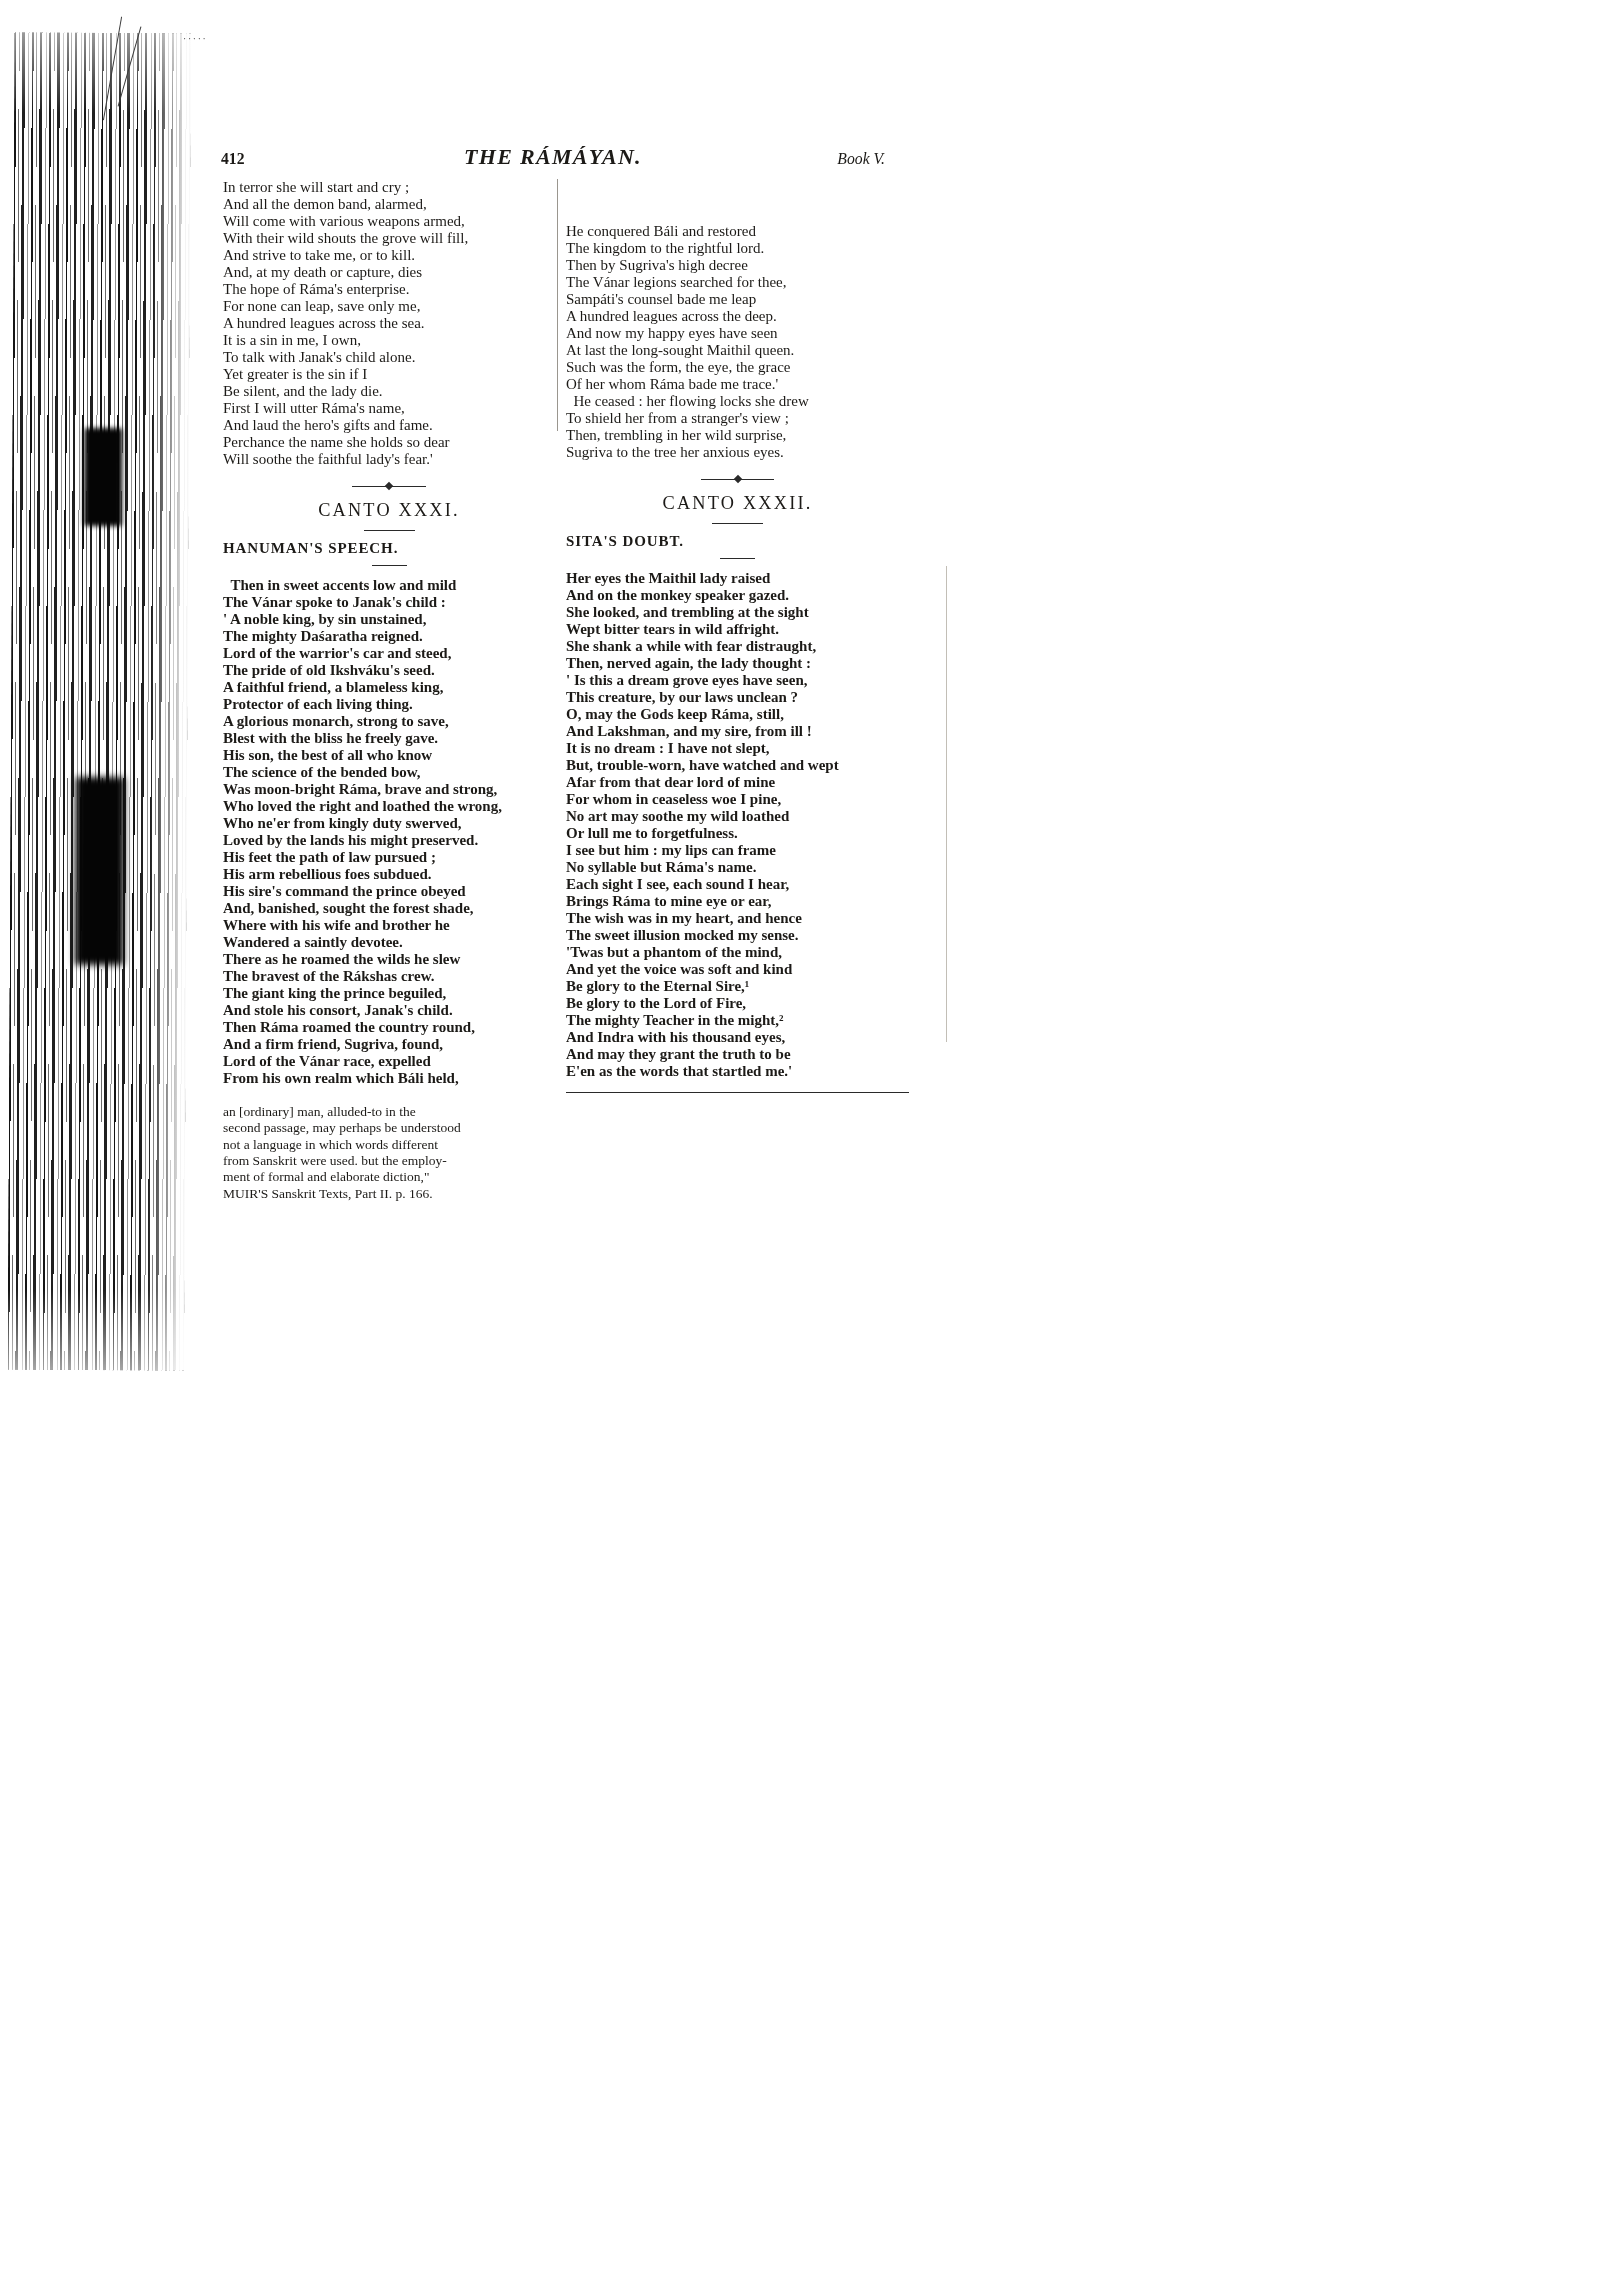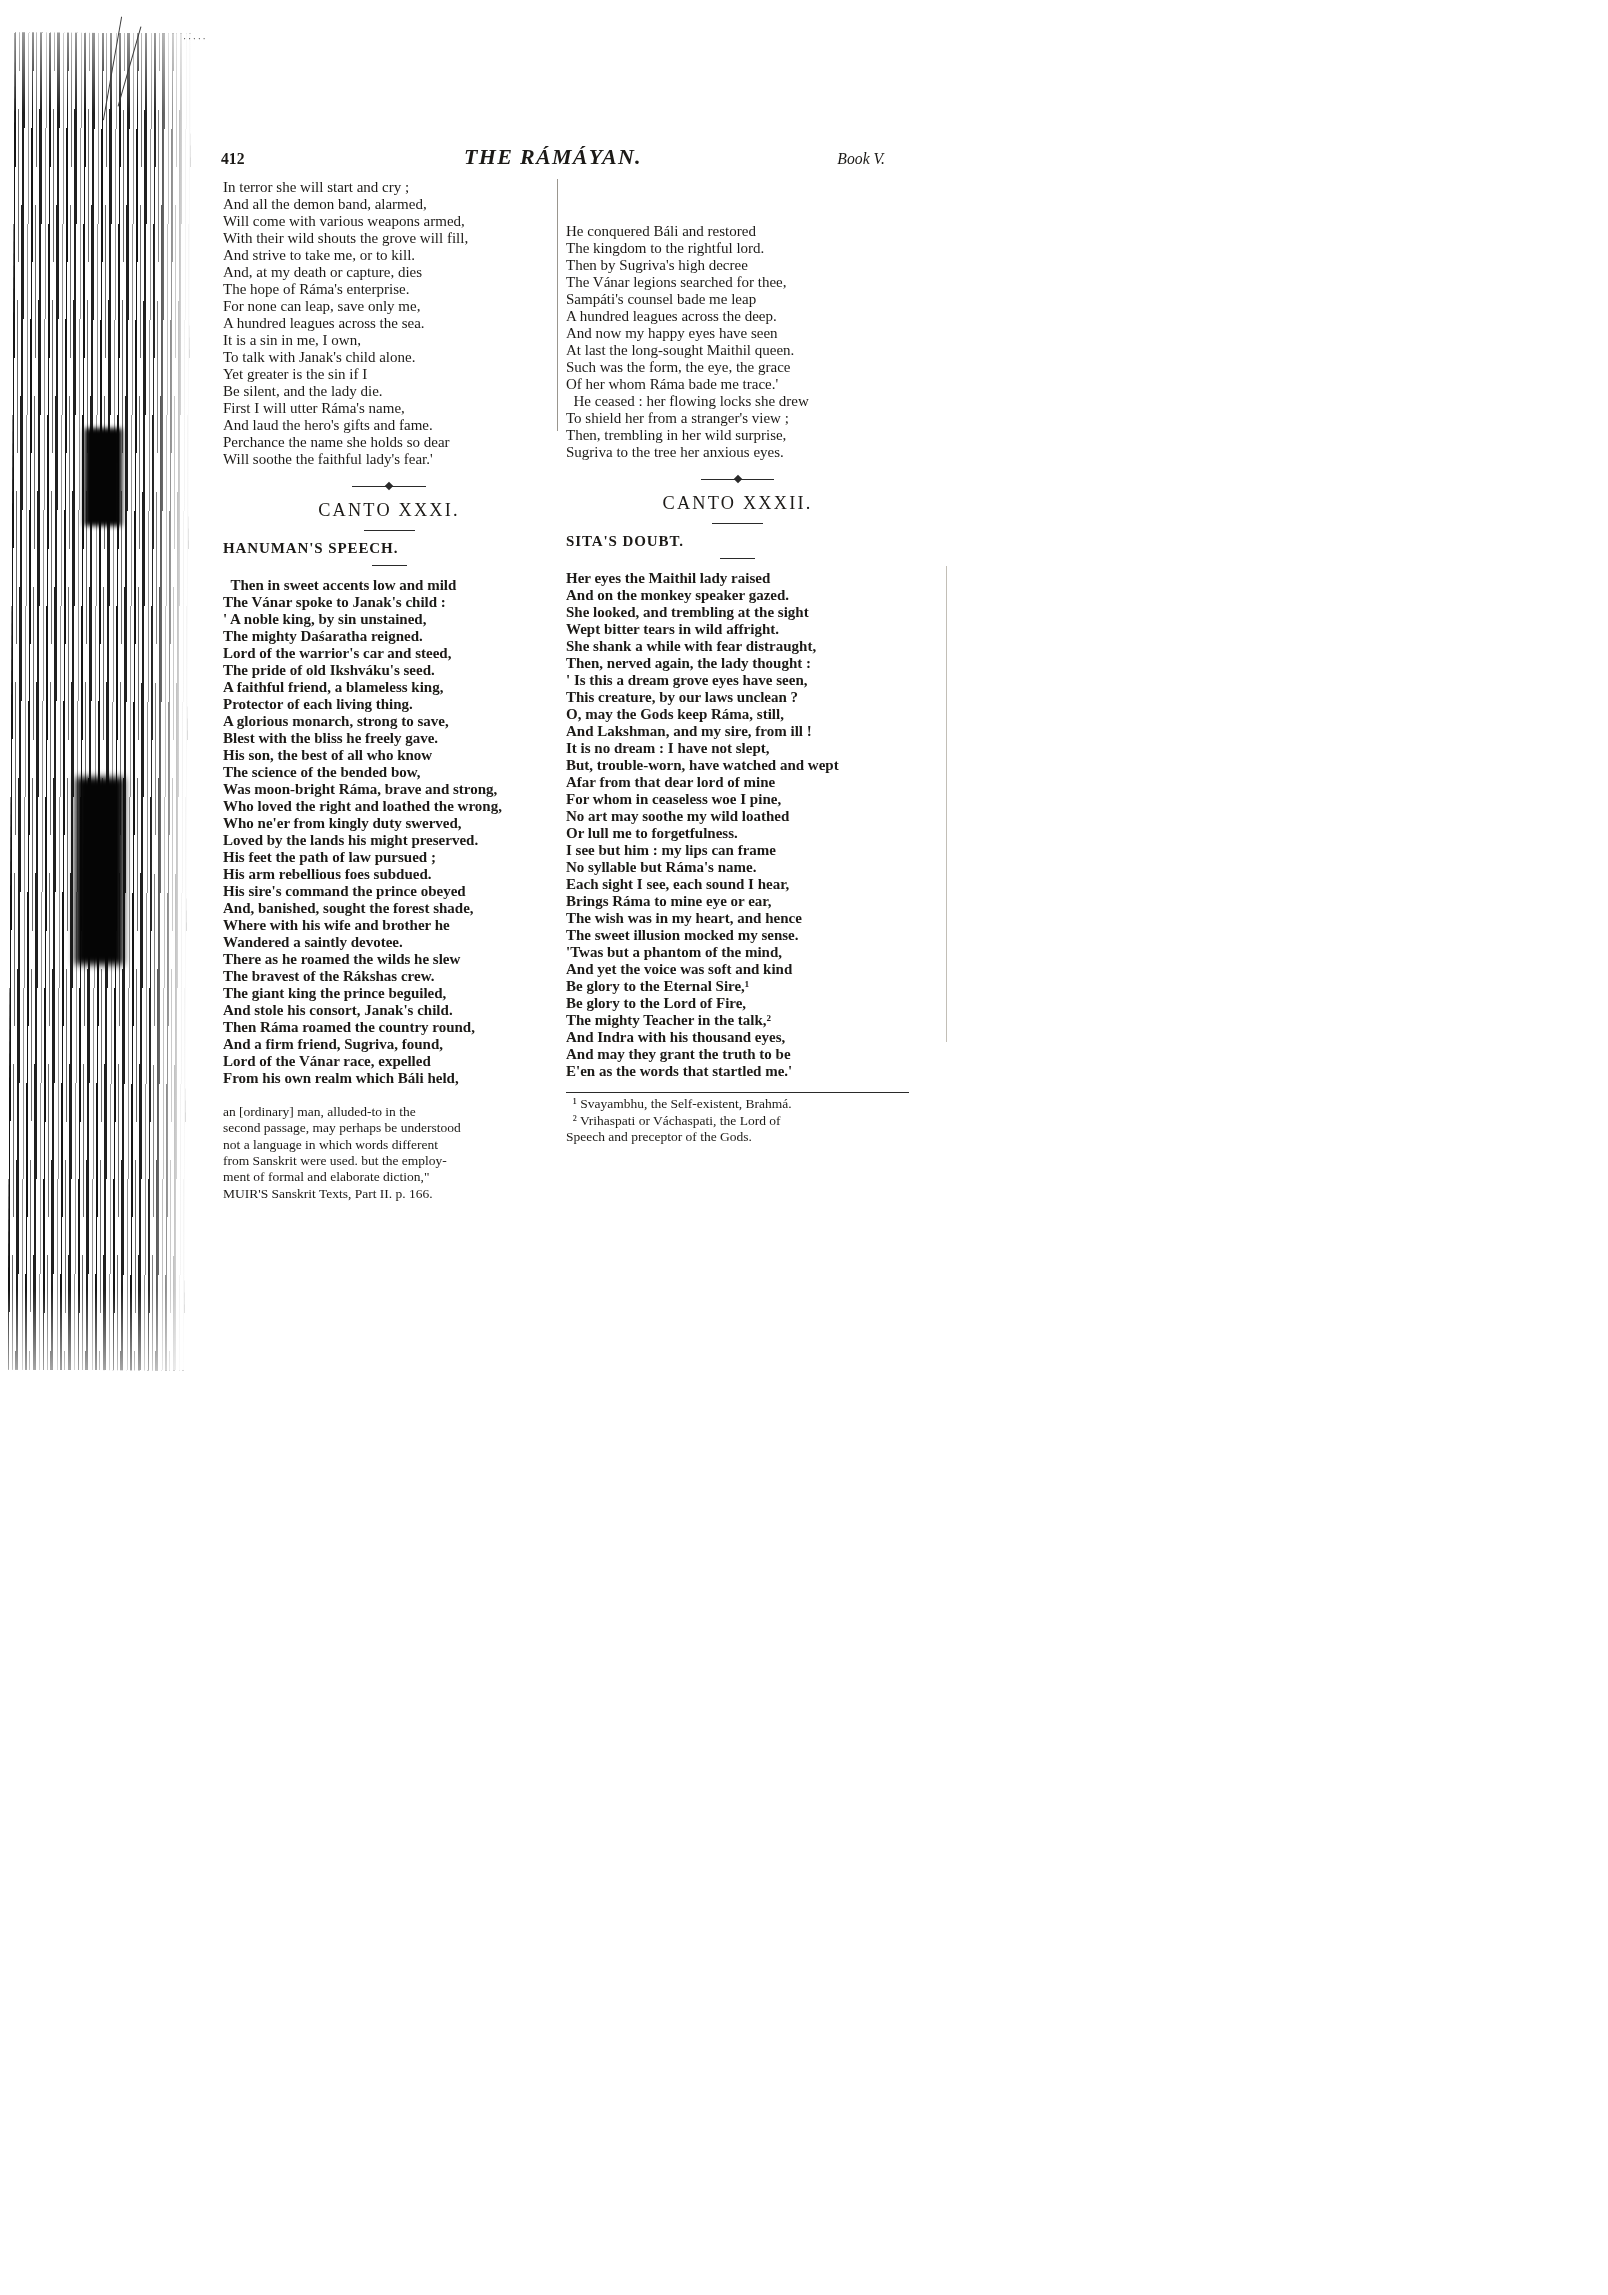--- a/index.html
+++ b/index.html
@@ -203,27 +203,22 @@
         <div class="line">I see but him : my lips can frame</div>
         <div class="line">No syllable but Ráma's name.</div>
         <div class="line">Each sight I see, each sound I hear,</div>
         <div class="line">Brings Ráma to mine eye or ear,</div>
         <div class="line">The wish was in my heart, and hence</div>
         <div class="line">The sweet illusion mocked my sense.</div>
         <div class="line">'Twas but a phantom of the mind,</div>
         <div class="line">And yet the voice was soft and kind</div>
         <div class="line">Be glory to the Eternal Sire,¹</div>
         <div class="line">Be glory to the Lord of Fire,</div>
-        <div class="line">The mighty Teacher in the talk,²</div>
+        <div class="line">The mighty Teacher in the might,²</div>
         <div class="line">And Indra with his thousand eyes,</div>
         <div class="line">And may they grant the truth to be</div>
         <div class="line">E'en as the words that startled me.'</div>
       </div>
     <hr class="fnrule">
-    <div class="footnote" style="margin-top:1.7px;">
-        <div class="fline">  ¹ Svayambhu, the Self-existent, Brahmá.</div>
-        <div class="fline">  ² Vrihaspati or Váchaspati, the Lord of</div>
-        <div class="fline">Speech and preceptor of the Gods.</div>
-      </div>
   </div>
 
 </div>
 
 
 </body></html>

